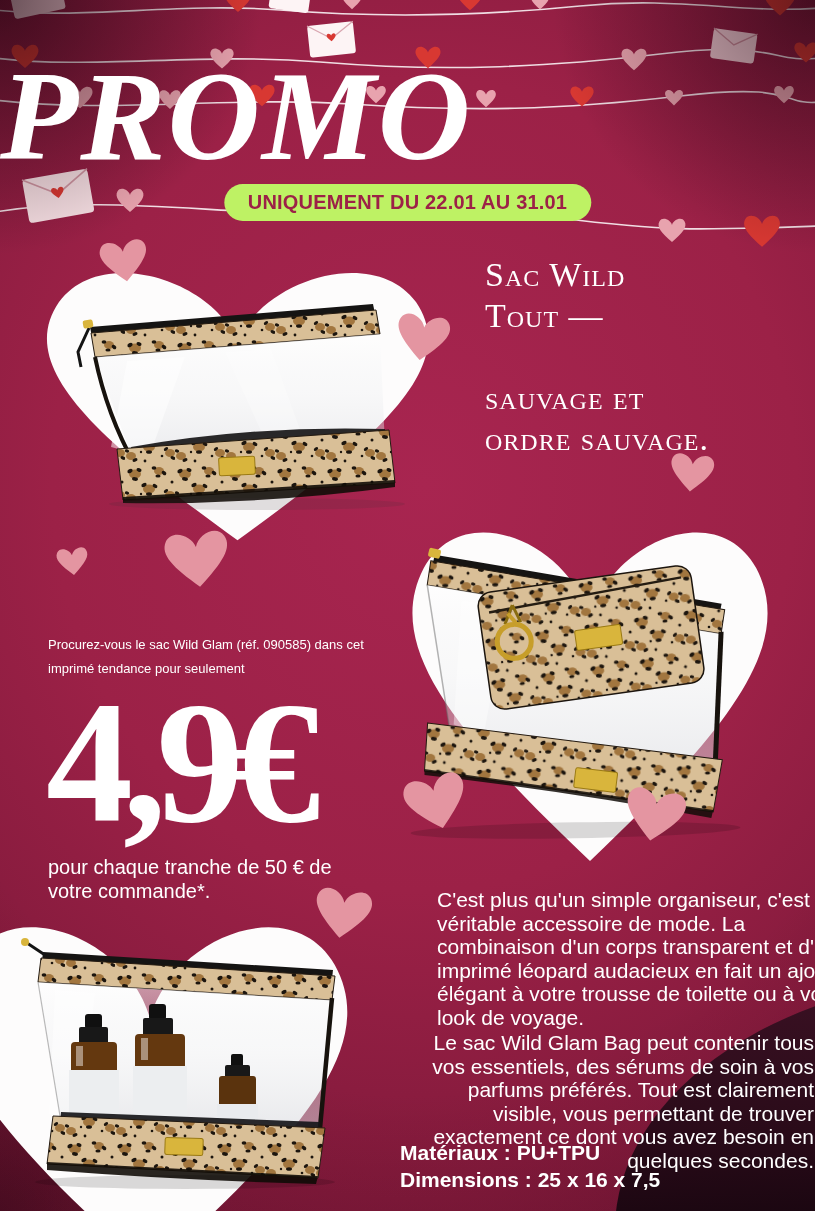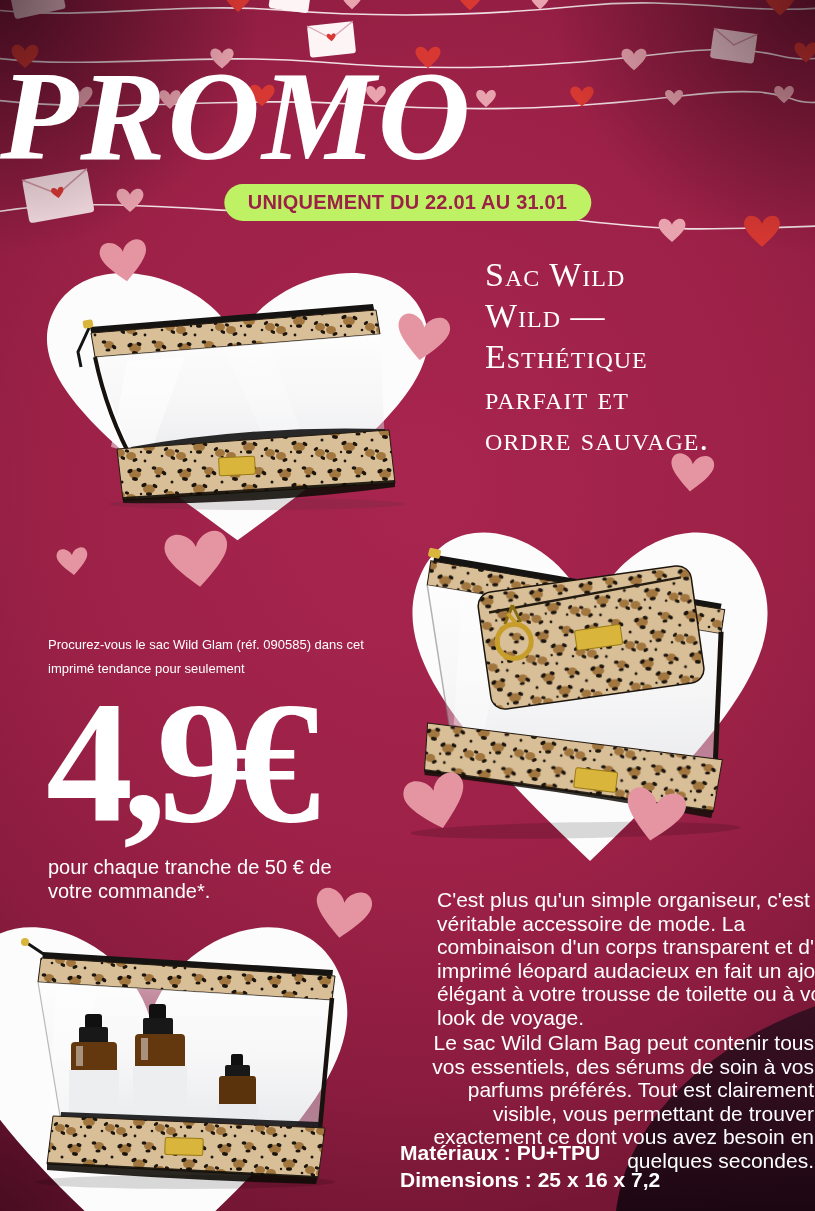--- a/index.html
+++ b/index.html
@@ -249,28 +249,28 @@
       <use href="#heartP" fill="#e495a1"></use>
     </svg>
   <svg class="ph" style="left:312px;top:884px;width:62px;height:56px;transform:rotate(8deg)" viewBox="0 0 100 90">
       <use href="#heartP" fill="#e495a1"></use>
     </svg>
 
   <div class="disc"></div>
 
   <h2 class="headline">
     <span>Sac Wild</span><br>
-    <span>Wild —</span><br>
-    <span>Esthétique</span><br>
-    <span>parfait et</span><br>
+    <span>Tout —</span><br>
+    <br>
+    <span>sauvage et</span><br>
     <span>ordre sauvage.</span>
   </h2>
 
   <p class="intro">Procurez-vous le sac Wild Glam (réf. 090585) dans cet imprimé tendance pour seulement</p>
   <p class="price">4,9€</p>
   <p class="cond">pour chaque tranche de 50 € de votre commande*.</p>
   <p class="desc1">C'est plus qu'un simple organiseur, c'est un véritable accessoire de mode. La combinaison d'un corps transparent et d'un imprimé léopard audacieux en fait un ajout élégant à votre trousse de toilette ou à votre look de voyage.</p>
   <p class="desc2">Le sac Wild Glam Bag peut contenir tous vos essentiels, des sérums de soin à vos parfums préférés. Tout est clairement visible, vous permettant de trouver exactement ce dont vous avez besoin en quelques secondes.</p>
   <div class="specs">
     <div>Matériaux : PU+TPU</div>
-    <div>Dimensions : 25 x 16 x 7,2</div>
+    <div>Dimensions : 25 x 16 x 7,5</div>
   </div>
 </div>
 
 </body></html>

